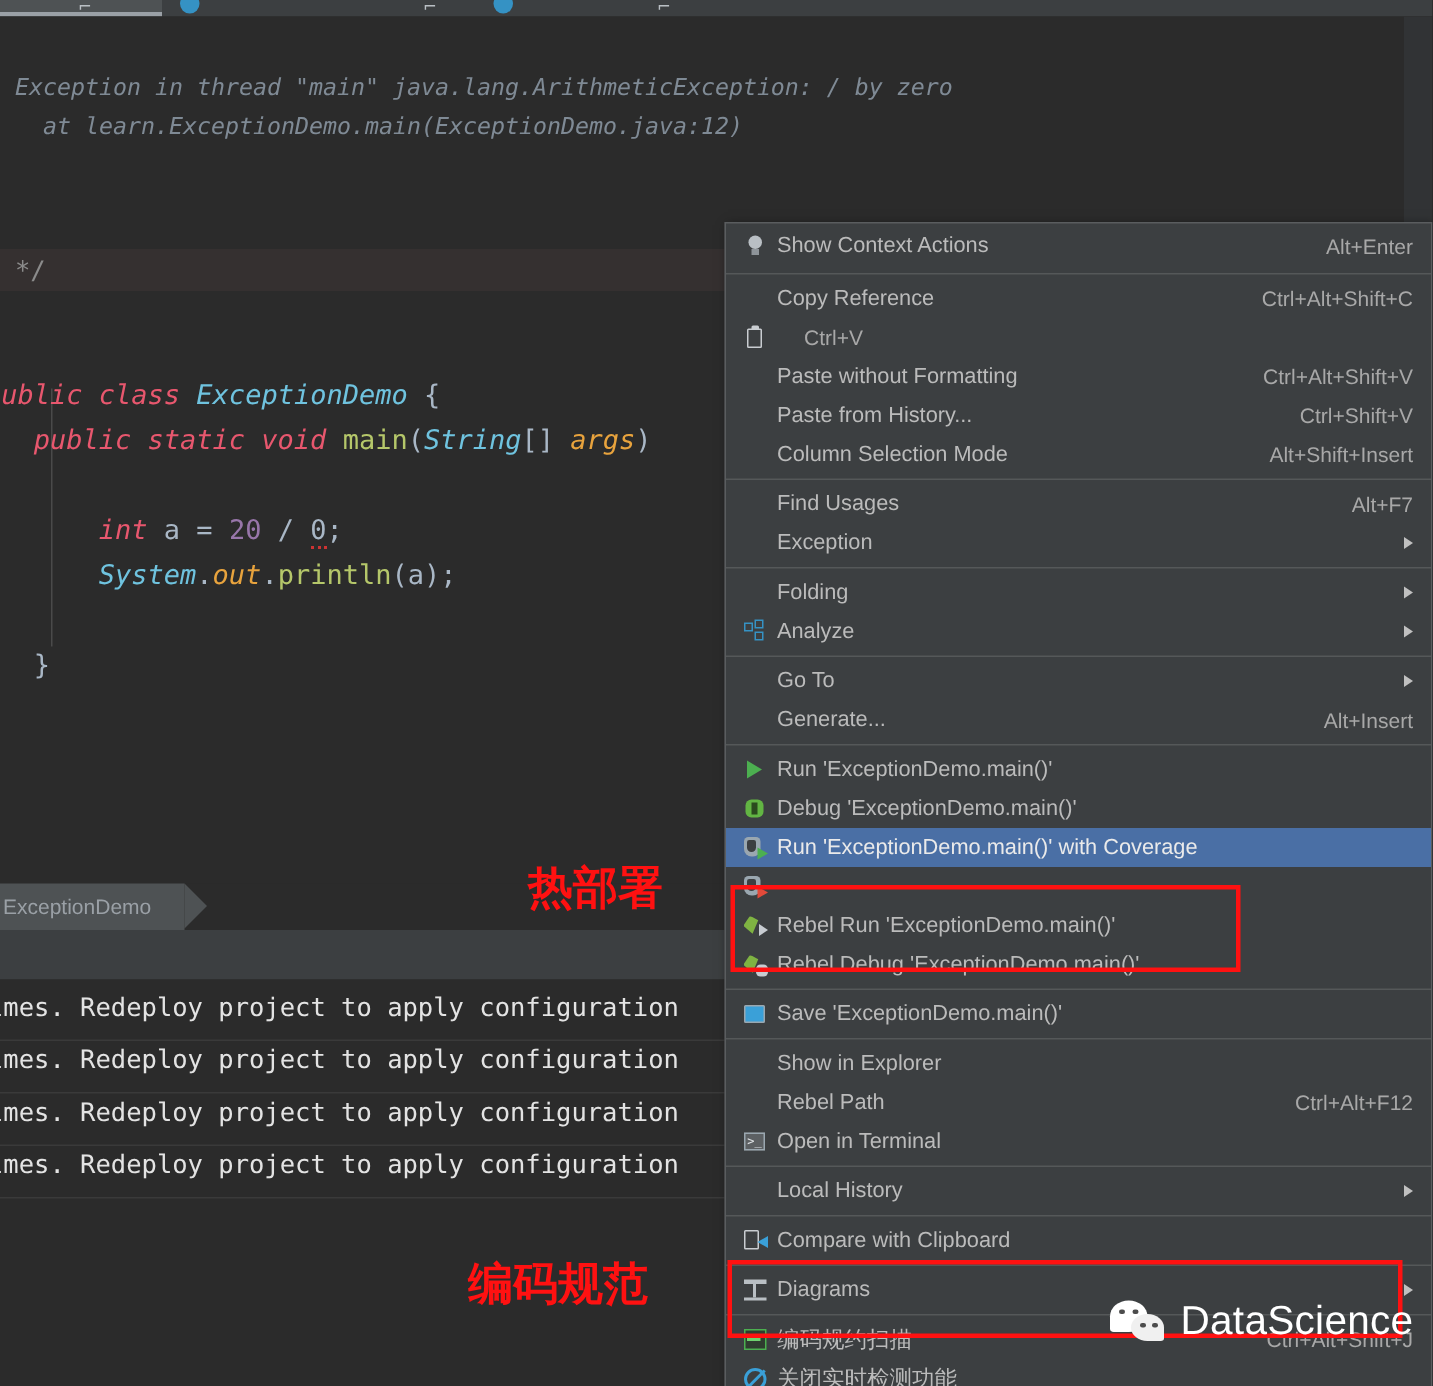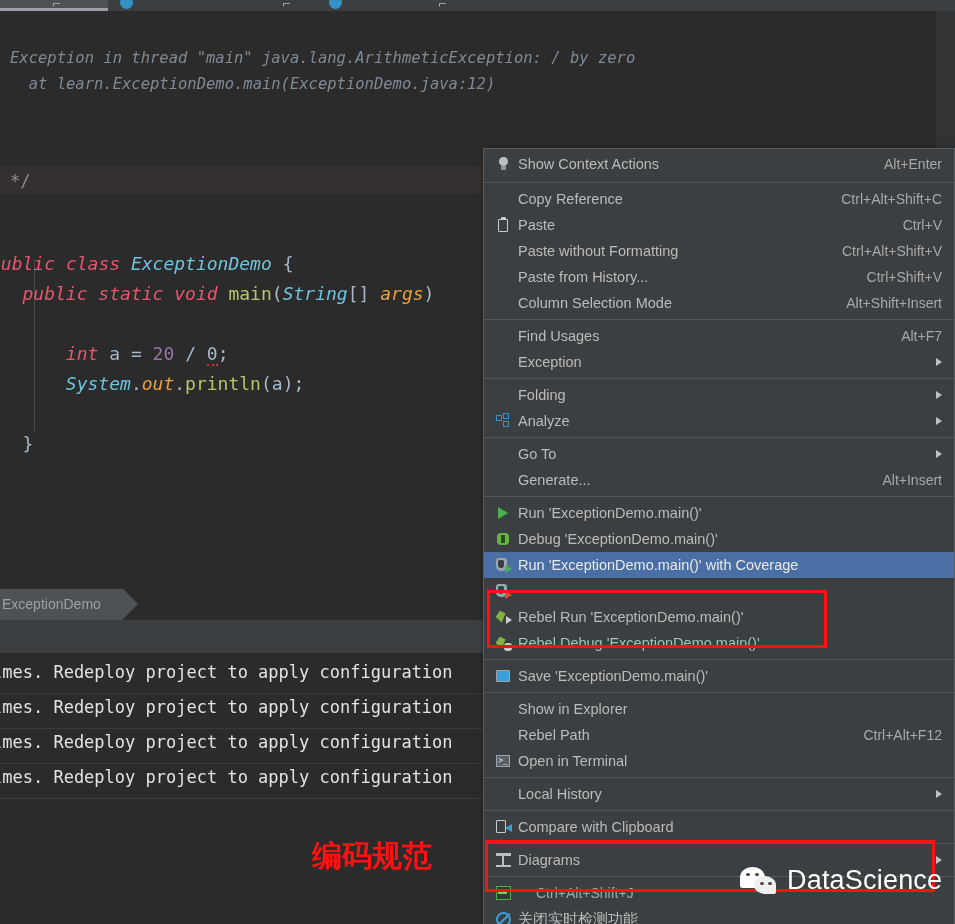--- a/index.html
+++ b/index.html
@@ -322,20 +322,21 @@
     <div class="console-hr" style="top:75px"></div>
     <div class="console-line" style="top:79px">lmes. Redeploy project to apply configuration</div>
     <div class="console-hr" style="top:110px"></div>
     <div class="console-line" style="top:114px">lmes. Redeploy project to apply configuration</div>
     <div class="console-hr" style="top:145px"></div>
   </div>
 
   <div class="gutter"></div>
   <div class="lineno">16</div>
 
+  <div class="anno" style="left:352px; top:572px">热部署</div>
   <div class="anno" style="left:312px; top:836px">编码规范</div>
 
   <div class="ctxmenu">
 
     <div class="mi tall">
       <span class="ico">
           <span class="ic-bulb">
             <i></i>
             <i class="b2"></i>
           </span>
@@ -347,21 +348,20 @@
 
     <div class="mi">
       <span class="ico"></span>
       <span class="lbl">Copy Reference</span>
       <span class="sc">Ctrl+Alt+Shift+C</span>
     </div>
     <div class="mi">
       <span class="ico">
           <span class="ic-clip"></span>
         </span>
-      <span class="lbl">Paste</span>
       <span class="sc">Ctrl+V</span>
     </div>
     <div class="mi">
       <span class="ico"></span>
       <span class="lbl">Paste without Formatting</span>
       <span class="sc">Ctrl+Alt+Shift+V</span>
     </div>
     <div class="mi">
       <span class="ico"></span>
       <span class="lbl">Paste from History...</span>
@@ -518,20 +518,21 @@
         </span>
       <span class="lbl">Diagrams</span>
       <span class="arrow"></span>
     </div>
     <div class="msep"></div>
 
     <div class="mi">
       <span class="ico">
           <span class="ic-scan"></span>
         </span>
+      <span class="lbl cn">编码规约扫描</span>
       <span class="sc">Ctrl+Alt+Shift+J</span>
     </div>
     <div class="mi">
       <span class="ico">
           <span class="ic-block"></span>
         </span>
       <span class="lbl cn">关闭实时检测功能</span>
     </div>
 
   </div>

